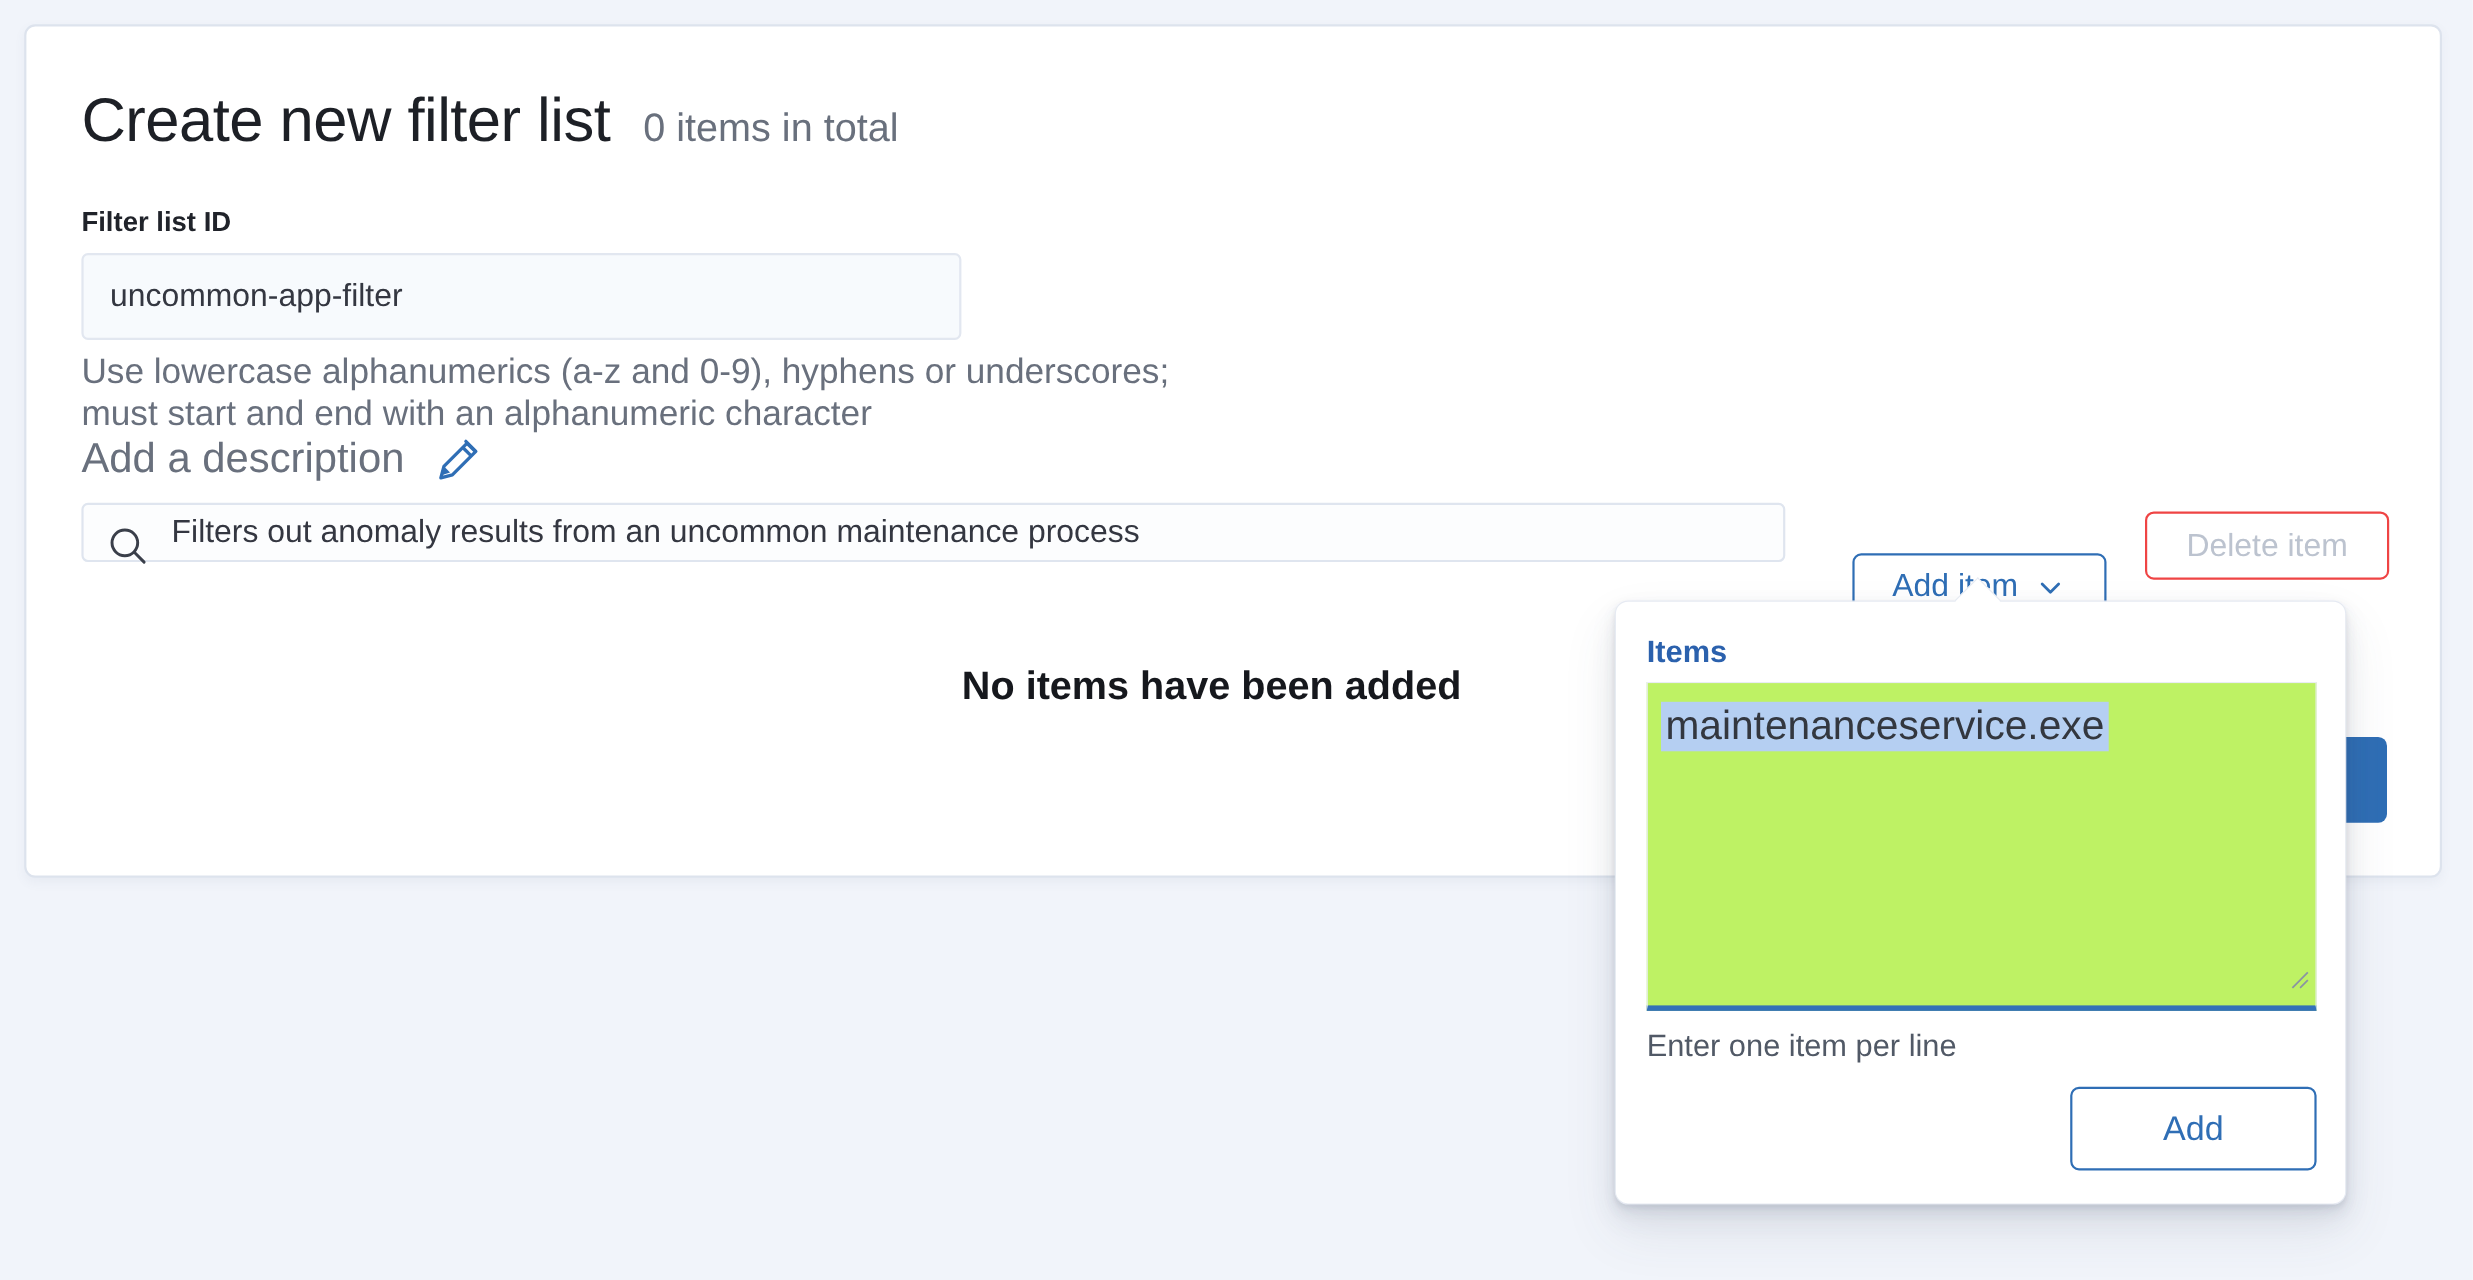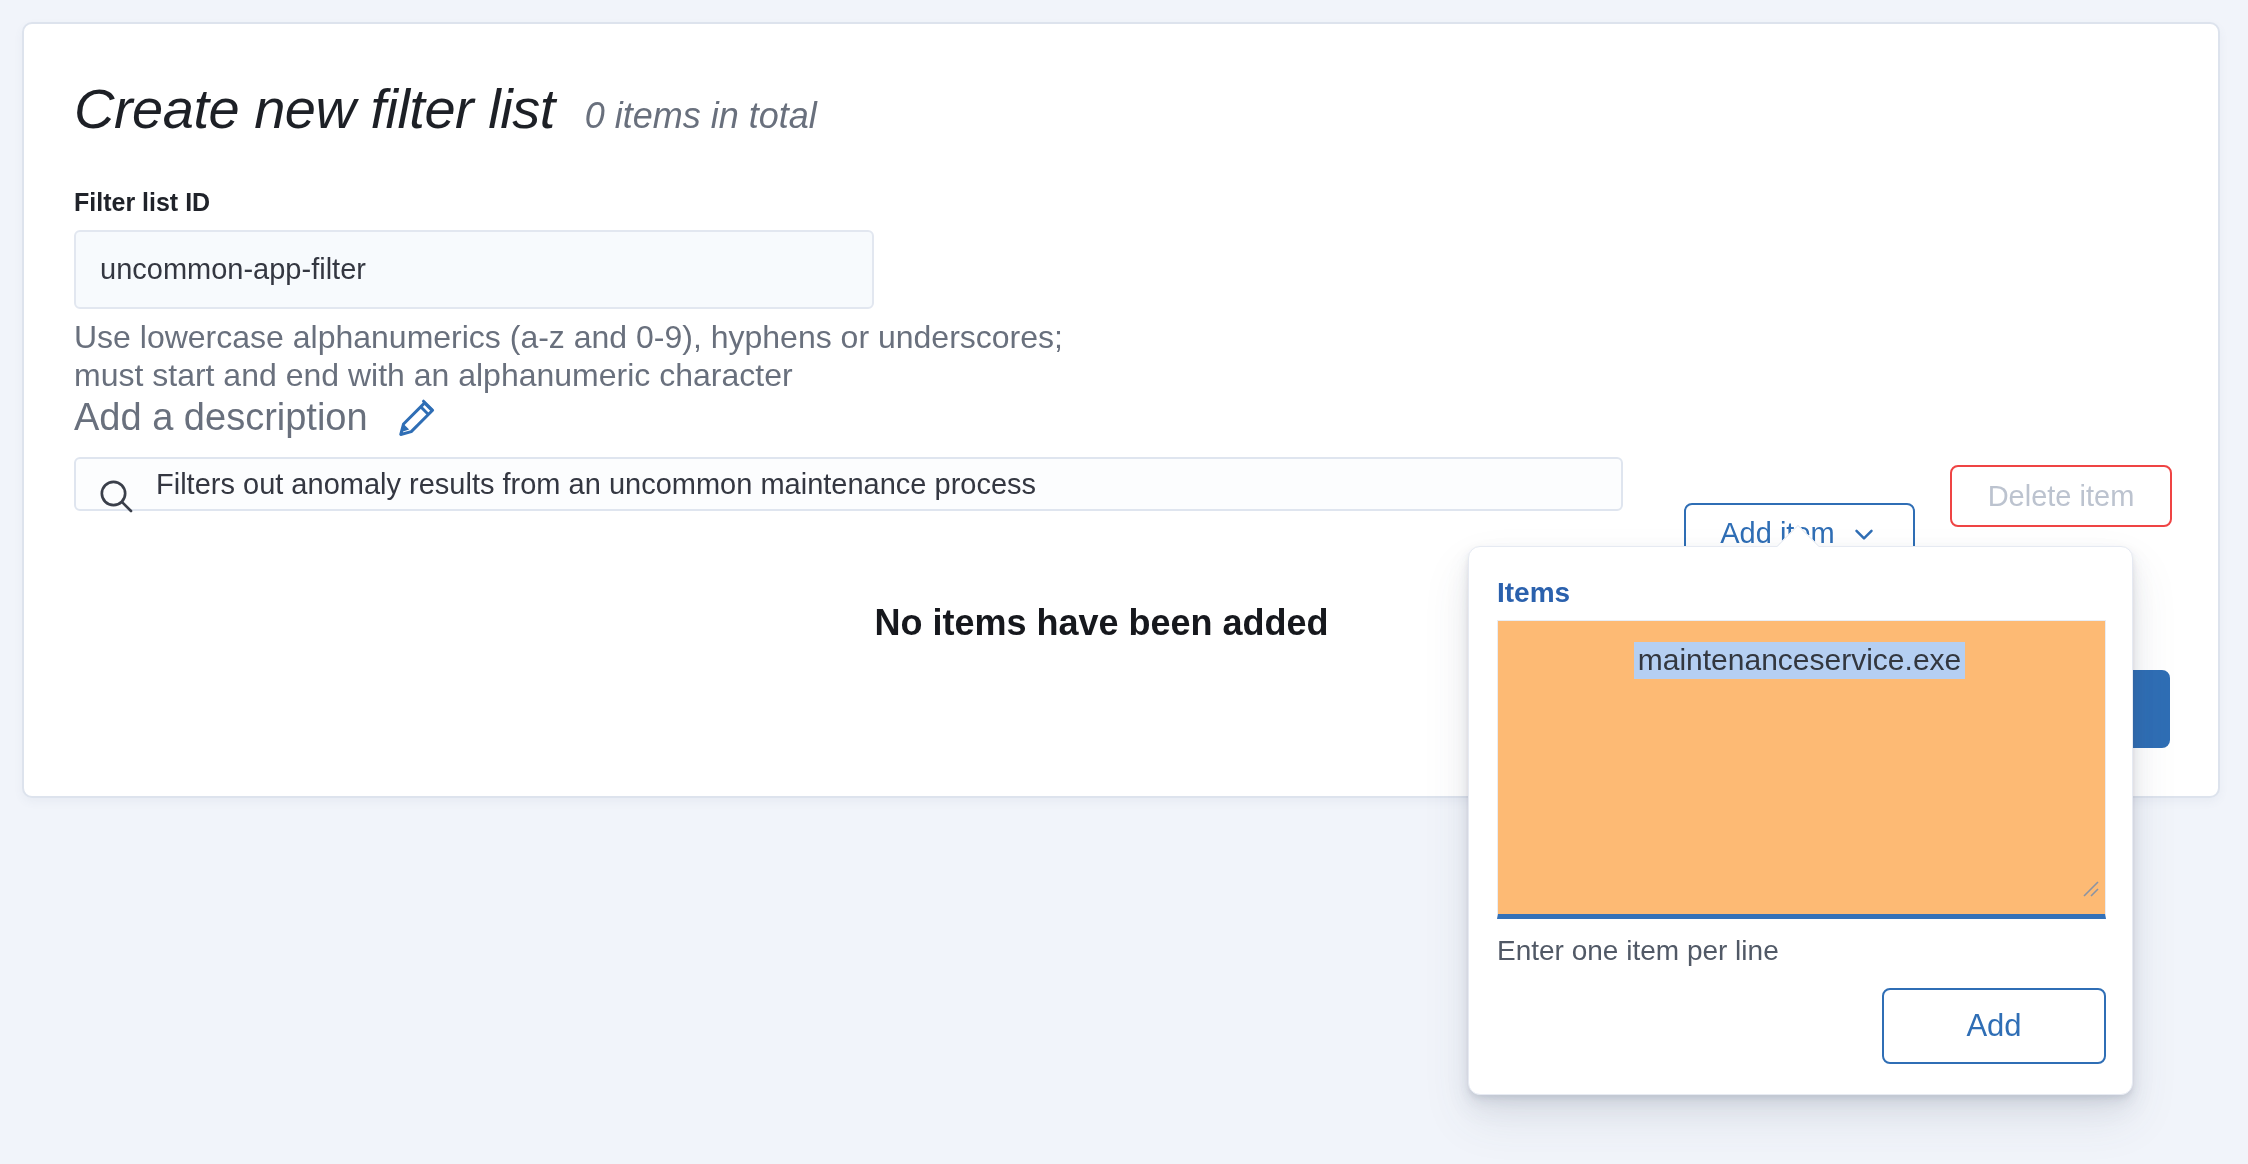--- a/index.html
+++ b/index.html
@@ -12,21 +12,21 @@
   }
   .card {
     position:absolute; left:22px; top:22px; width:2198px; height:776px;
     background:#ffffff; border:2px solid #dde3ed; border-radius:10px;
     box-shadow:0 4px 10px rgba(80,100,140,0.06);
     z-index:1;
   }
   
   .title-row {
     position:absolute; left:50px; top:50px;
-    display:flex; align-items:baseline; gap:30px; white-space:nowrap;font-style:italic;
+    display:flex; align-items:baseline; gap:30px; white-space:nowrap;
   }
   .page-title { font-size:56px; font-weight:400; letter-spacing:-0.5px; color:#1d2026; line-height:70px; }
   .subtitle { font-size:36px; color:#69707d; }
   
   .field-label { position:absolute; left:50px; top:164px; font-size:25px; font-weight:700; color:#20232a; }
   .id-input {
     position:absolute; left:50px; top:206px; width:800px; height:79px;
     background:#f7fafd; border:2px solid #e2e7f0; border-radius:6px;
     font-family:inherit; font-size:29px; color:#343741; padding:0 24px; outline:none;
   }
@@ -71,22 +71,22 @@
                0 6px 12px rgba(65,78,101,0.08), 0 3px 4px rgba(65,78,101,0.08);
   }
   .popover-arrow {
     position:absolute; left:314px; top:-16px; width:30px; height:30px;
     background:#ffffff; transform:rotate(45deg);
     border-top:1px solid #e6eaf2; border-left:1px solid #e6eaf2;
   }
   .pop-label { position:absolute; left:28px; top:30px; font-size:28px; font-weight:700; color:#2b61ad; }
   .pop-textarea {
     position:absolute; left:28px; top:73px; width:609px; height:299px;
-    background:#fdba74; border:1px solid #e9edf4; border-bottom:5px solid #3471b8;
-    padding:20px 16px; font-size:30px; line-height:38px; color:#33373f; cursor:text;text-align:center;
+    background:#bef264; border:1px solid #e9edf4; border-bottom:5px solid #3471b8;
+    padding:20px 16px; font-size:37px; line-height:38px; color:#33373f; cursor:text;
   }
   .pop-textarea .selected { background:#b5cff2; padding:1px 4px 3px 4px; margin-left:-4px; }
   .resize-handle { position:absolute; right:3px; bottom:5px; }
   .pop-help { position:absolute; left:28px; top:388px; font-size:28px; color:#515966; }
   .pop-add-btn { left:413px; top:441px; width:224px; height:76px; font-size:31px; }
 </style>
 </head>
 <body>
 
 <div class="card">

